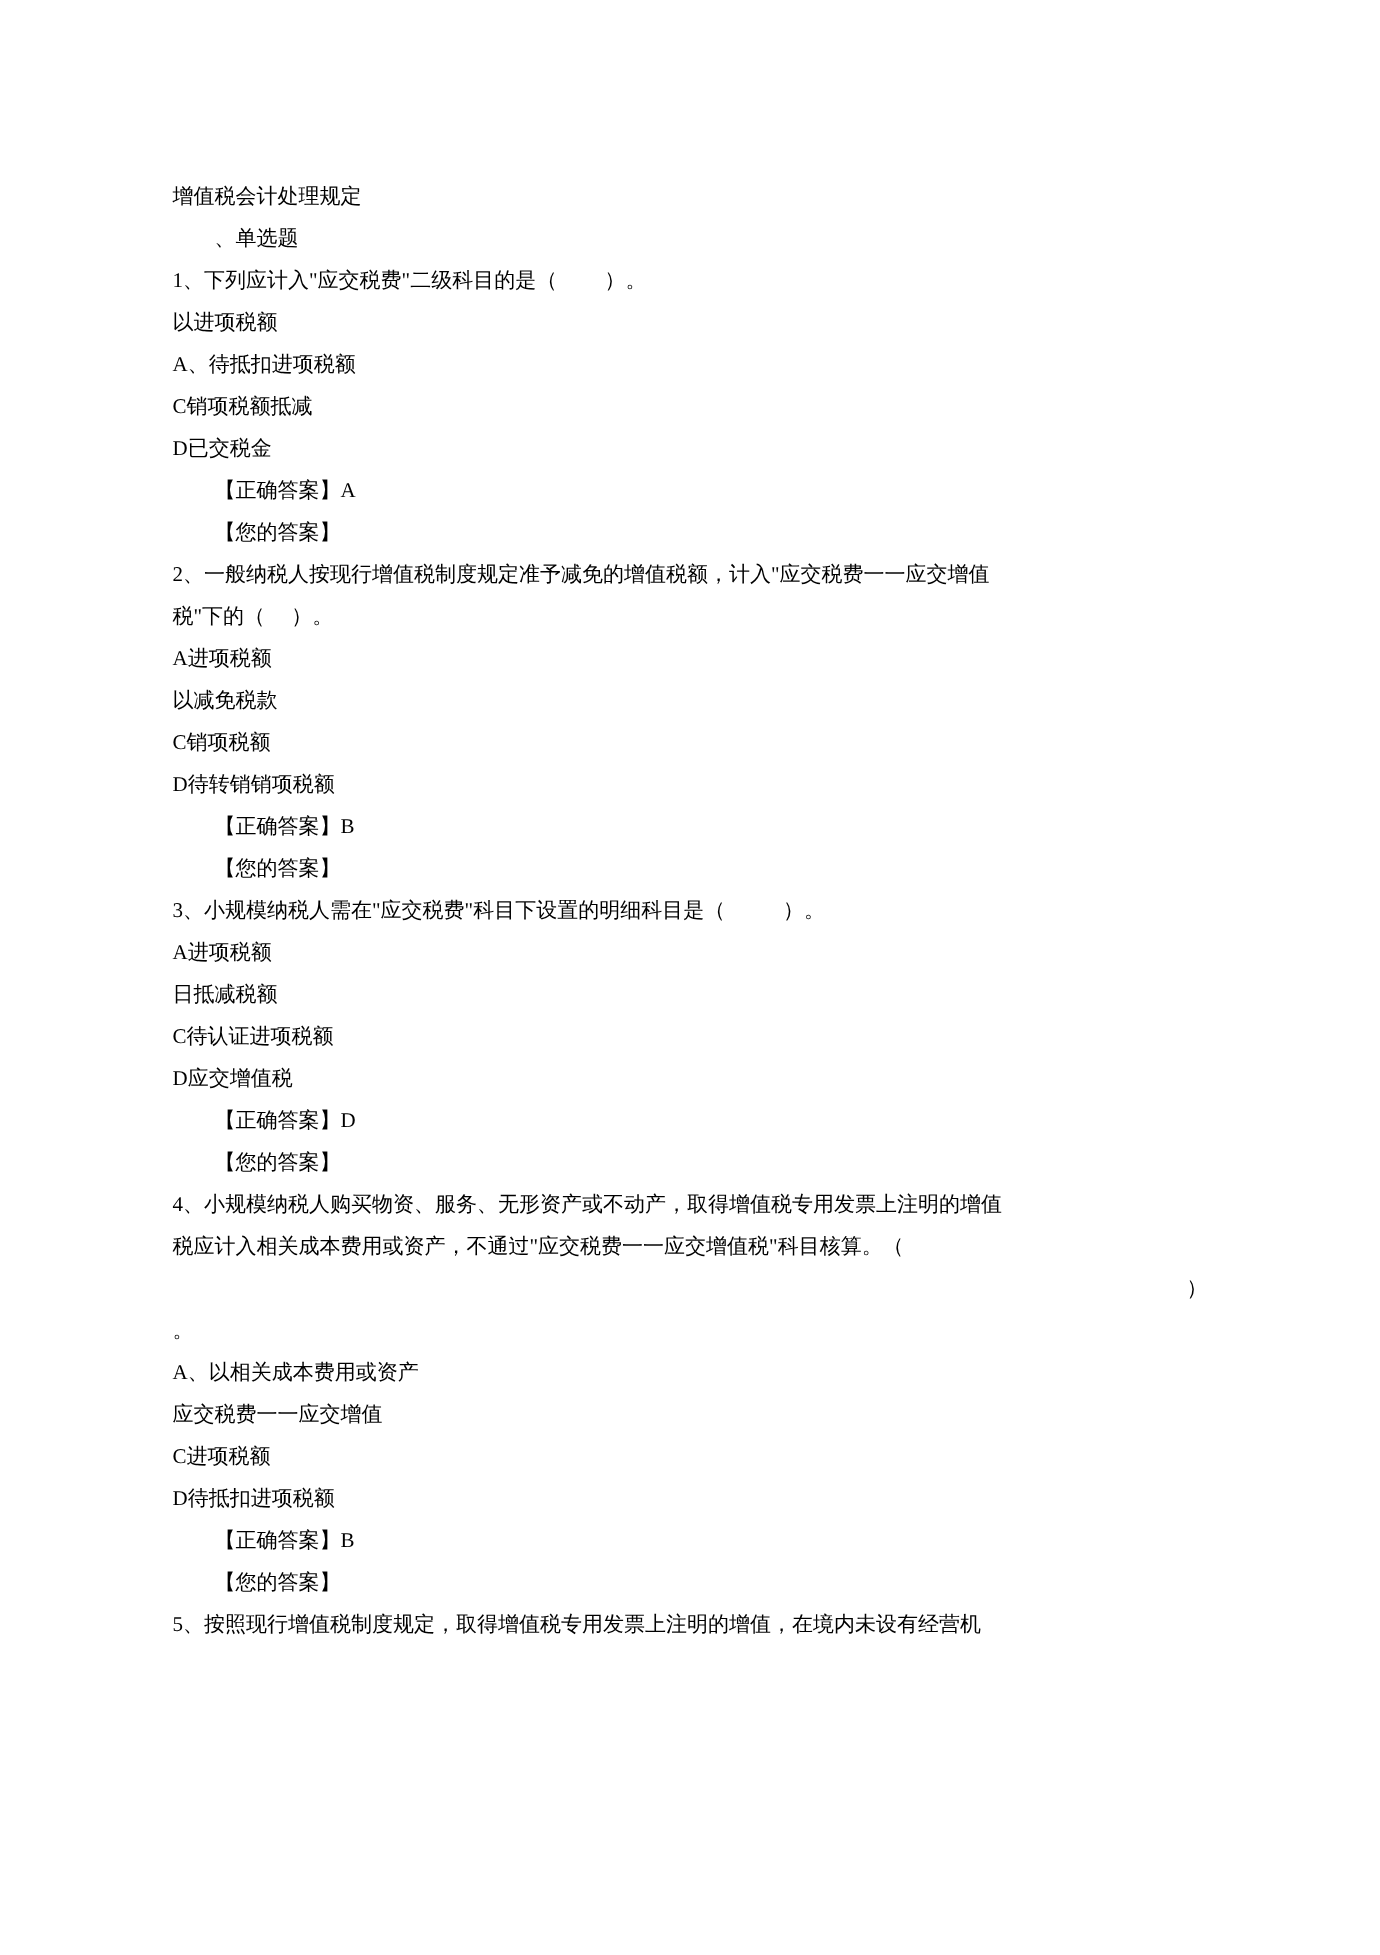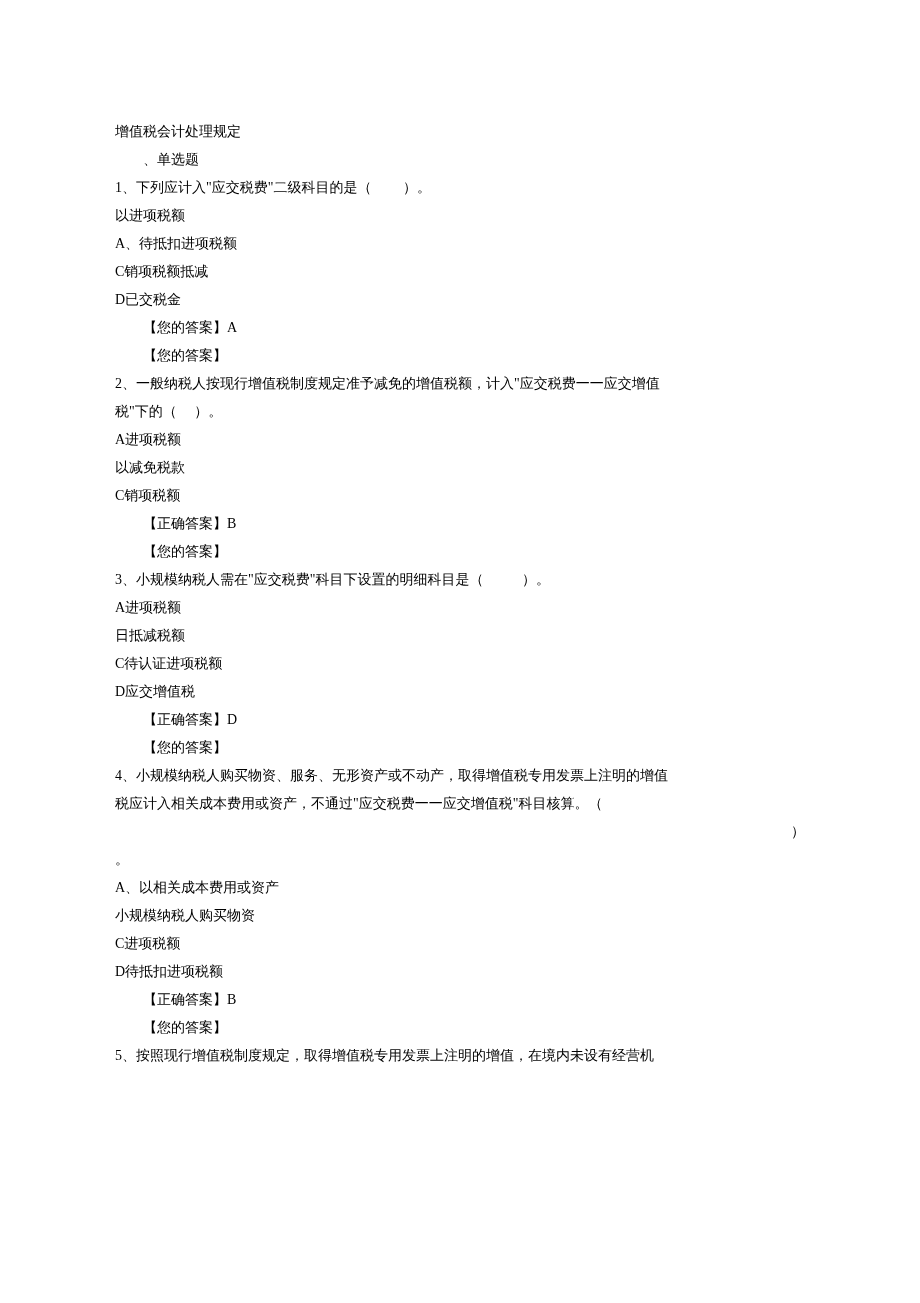--- a/index.html
+++ b/index.html
@@ -24,32 +24,33 @@
   <p>增值税会计处理规定</p>
   <p class="indent">、单选题</p>
 
   <p>
     <span>1</span><span>、下列应计入"应交税费"二级科目的是（</span>&nbsp;&nbsp;&nbsp;&nbsp;&nbsp;&nbsp;&nbsp;&nbsp;&nbsp;<span>）。</span>
   </p>
   <p>以进项税额</p>
   <p>A、待抵扣进项税额</p>
   <p>C销项税额抵减</p>
   <p>D已交税金</p>
-  <p class="indent">【您的答案】A</p>
+  <p class="indent">【正确答案】A</p>
   <p class="indent">【您的答案】</p>
 
   <p>
     <span>2</span><span>、一般纳税人按现行增值税制度规定准予减免的增值税额，计入"应交税费一一应交增值</span>
   </p>
   <p>
     <span>税"下的（</span>&nbsp;&nbsp;&nbsp;&nbsp;&nbsp;<span>）。</span>
   </p>
   <p>A进项税额</p>
   <p>以减免税款</p>
   <p>C销项税额</p>
+  <p>D待转销销项税额</p>
   <p class="indent">【正确答案】B</p>
   <p class="indent">【您的答案】</p>
 
   <p>
     <span>3</span><span>、小规模纳税人需在"应交税费"科目下设置的明细科目是（</span>&nbsp;&nbsp;&nbsp;&nbsp;&nbsp;&nbsp;&nbsp;&nbsp;&nbsp;&nbsp;&nbsp;<span>）。</span>
   </p>
   <p>A进项税额</p>
   <p>日抵减税额</p>
   <p>C待认证进项税额</p>
   <p>D应交增值税</p>
@@ -61,21 +62,21 @@
   </p>
   <p>
     <span>税应计入相关成本费用或资产，不通过"应交税费一一应交增值税"科目核算。（</span>
   </p>
   <p>
     <span class="float-right">）</span>
   </p>
   <div class="clear"></div>
   <p>。</p>
   <p>A、以相关成本费用或资产</p>
-  <p>小规模纳税人购买物资</p>
+  <p>应交税费一一应交增值</p>
   <p>C进项税额</p>
   <p>D待抵扣进项税额</p>
   <p class="indent">【正确答案】B</p>
   <p class="indent">【您的答案】</p>
 
   <p>
     <span>5</span><span>、按照现行增值税制度规定，取得增值税专用发票上注明的增值，在境内未设有经营机</span>
   </p>
 </div>
 

